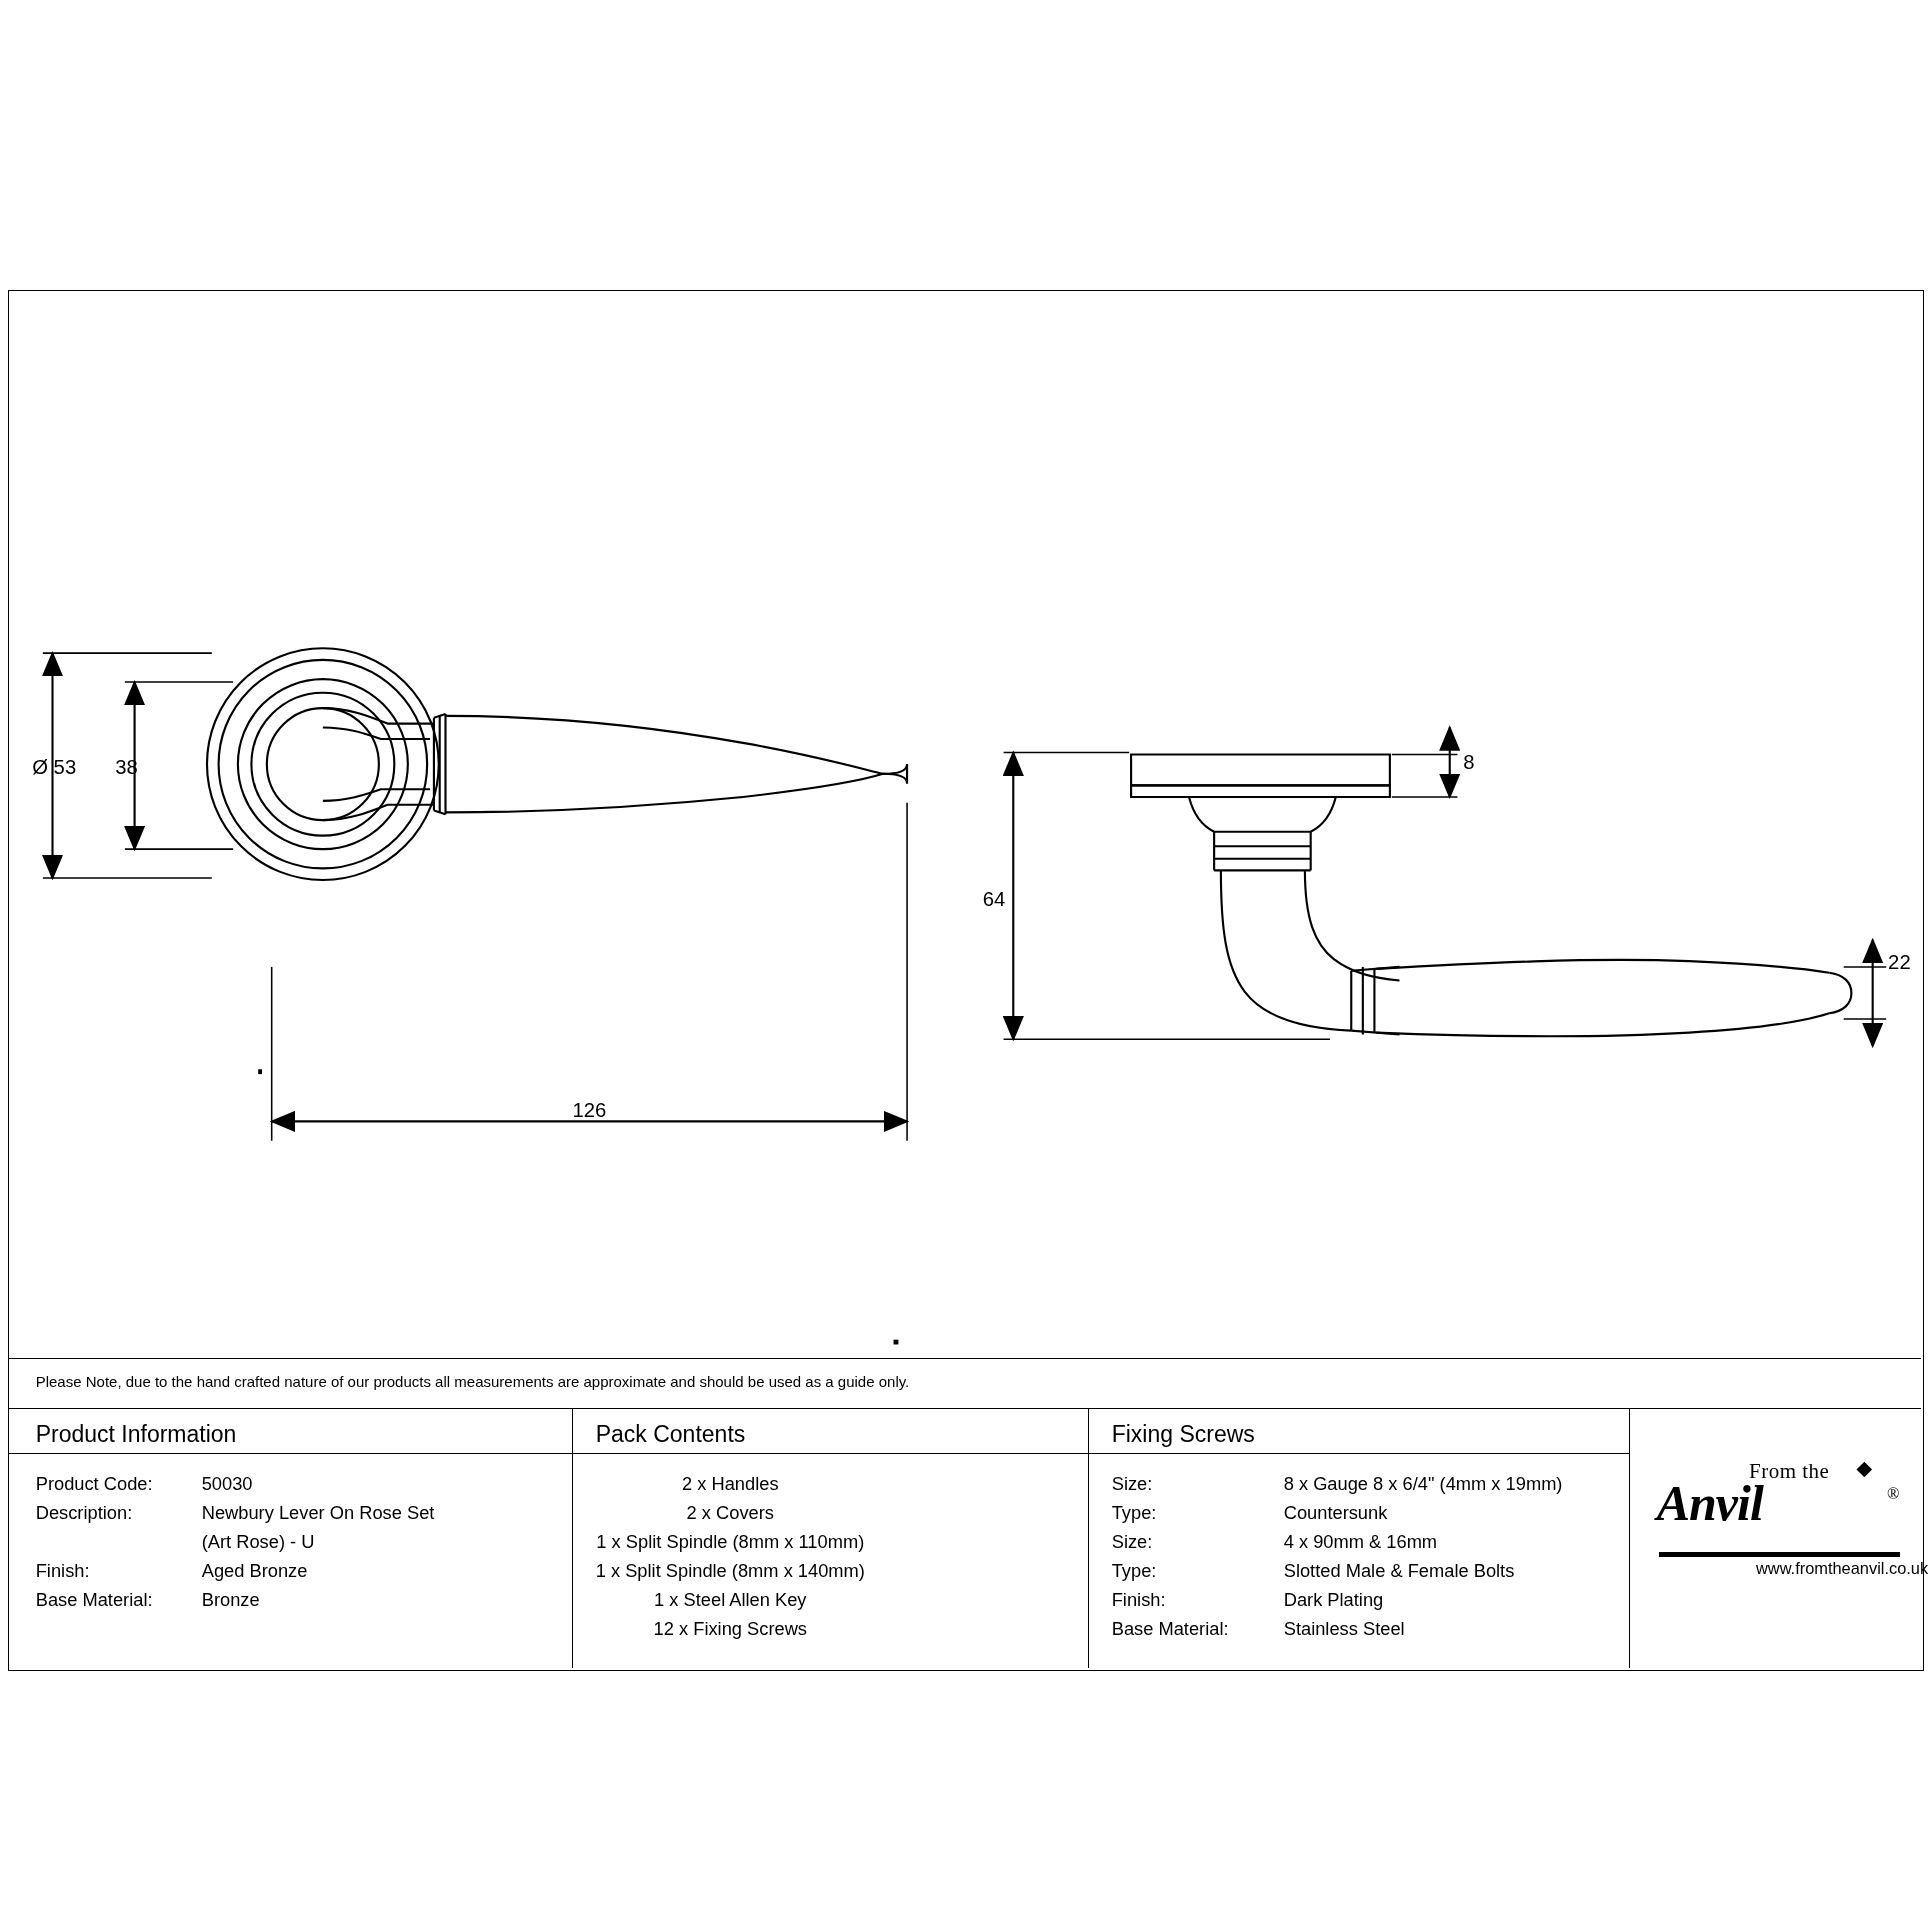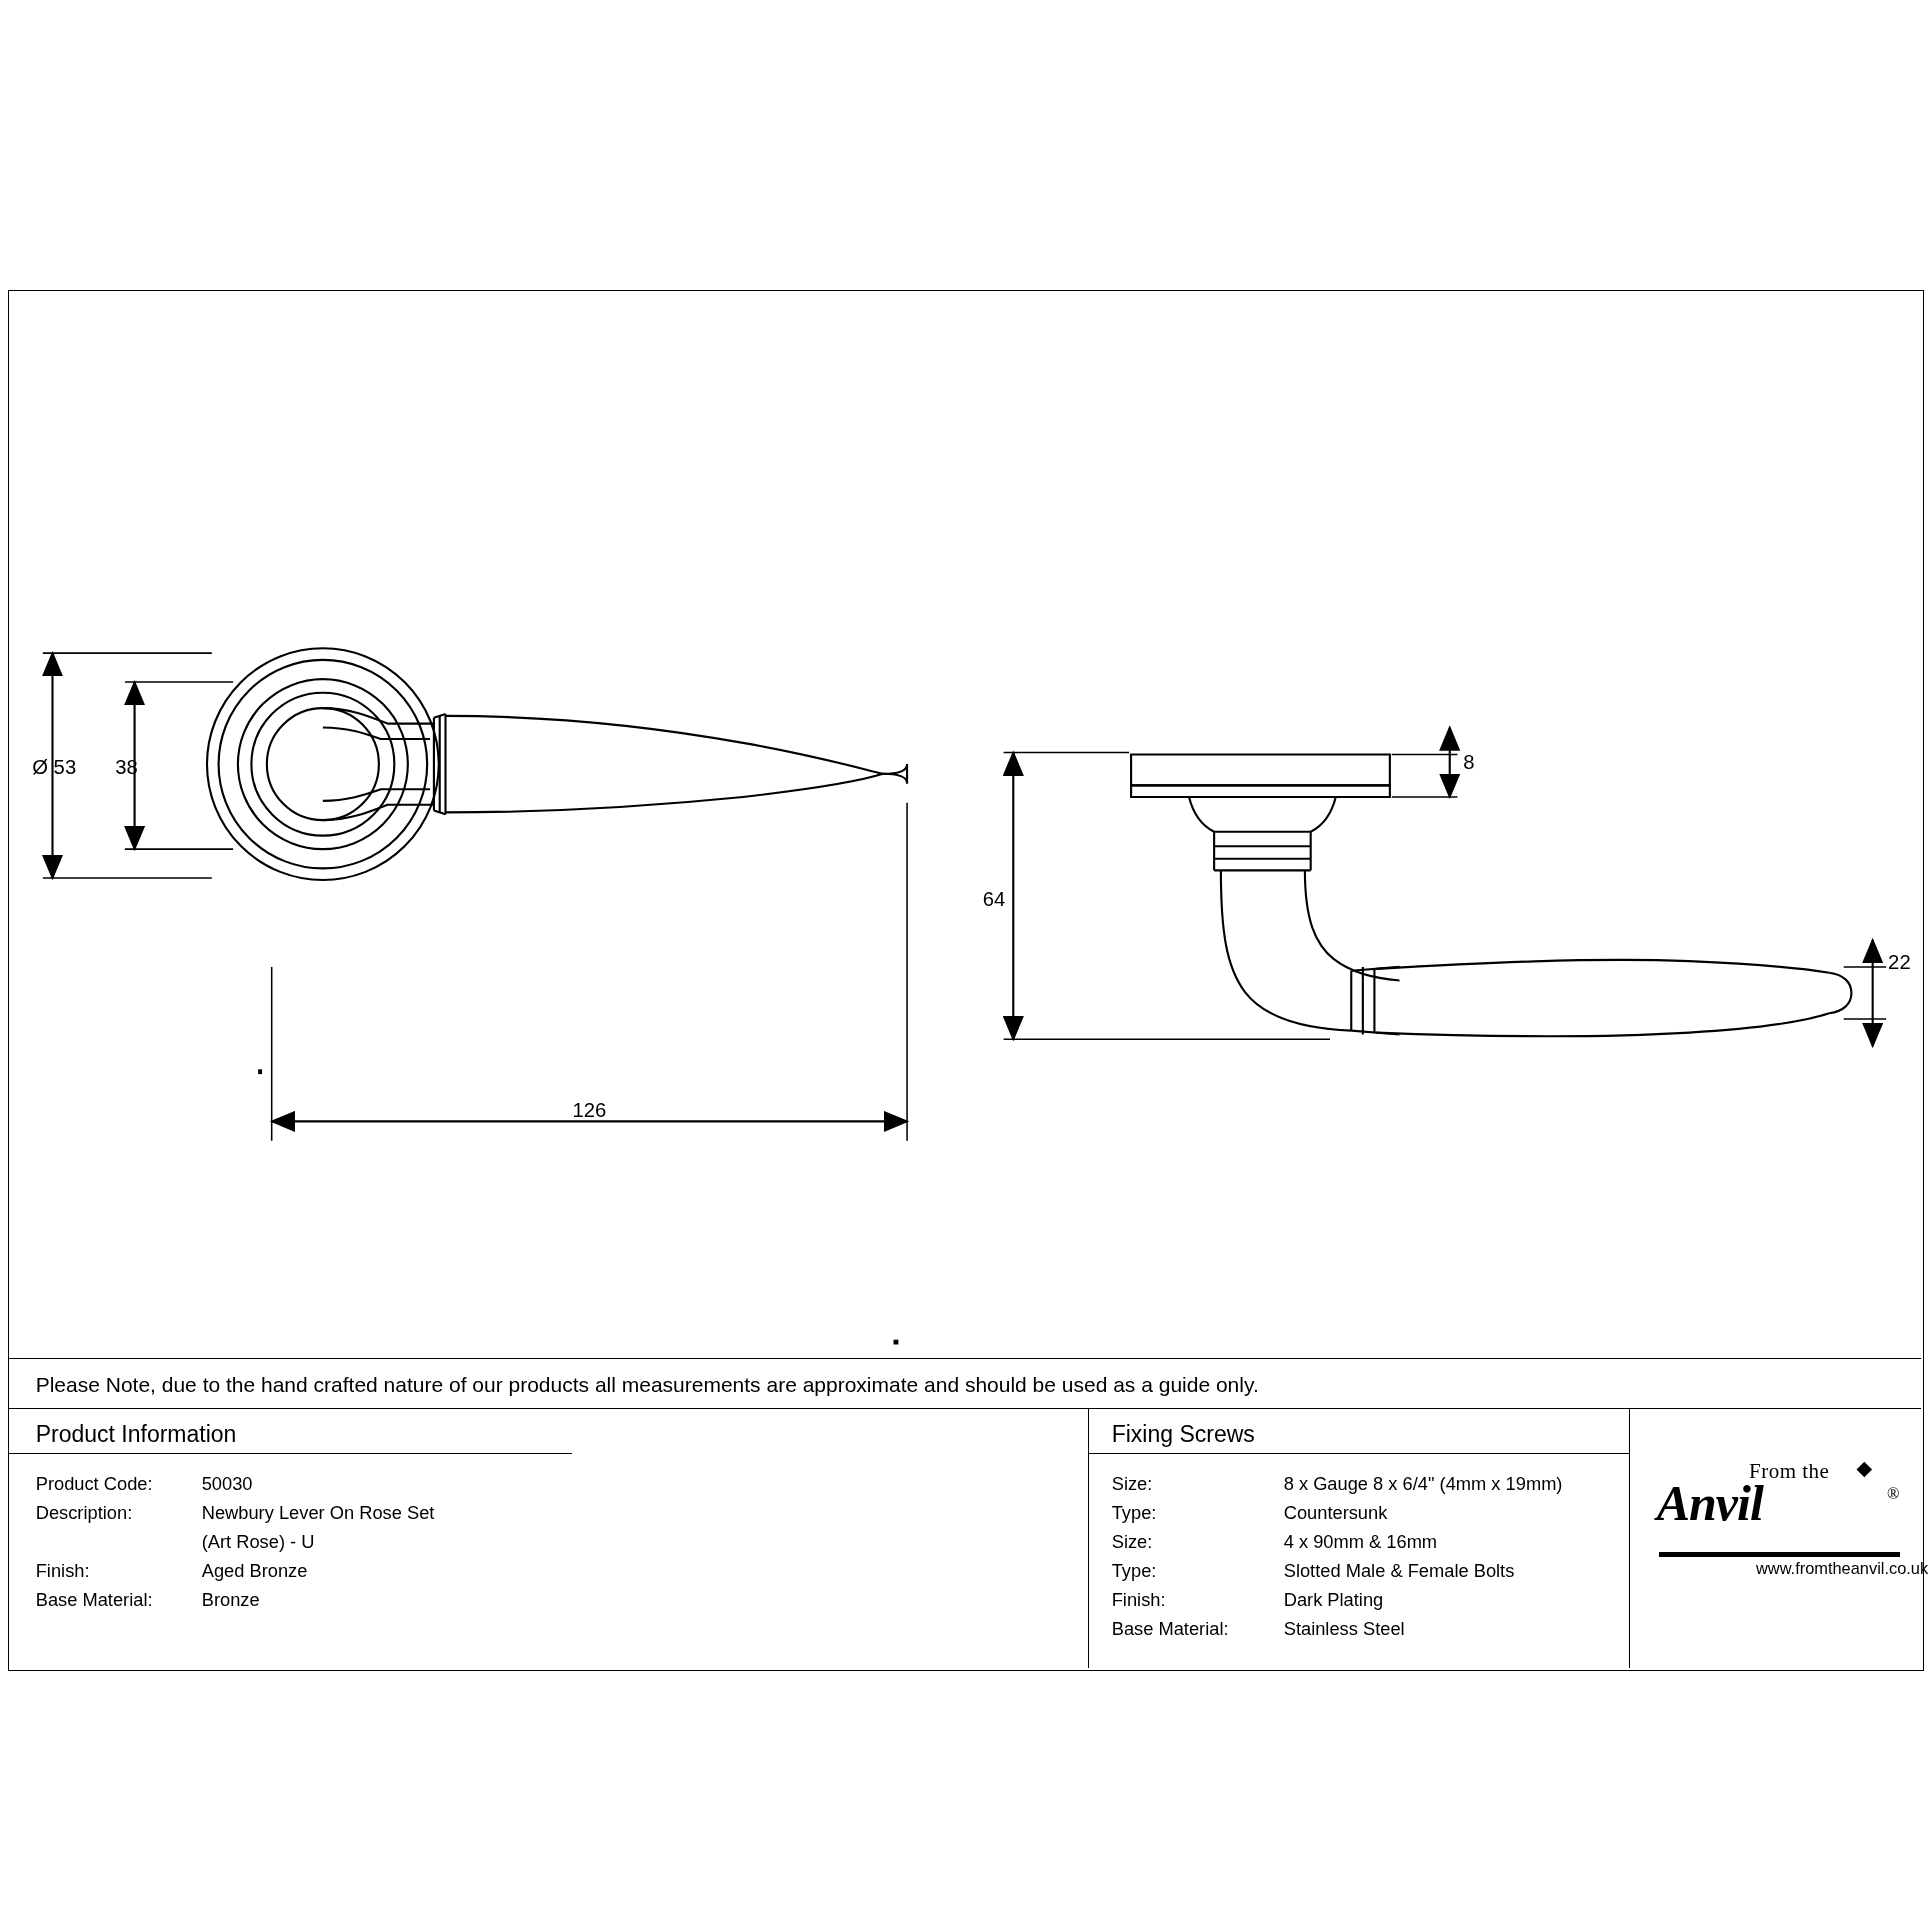--- a/index.html
+++ b/index.html
@@ -43,21 +43,21 @@
     width: 1912px;
     height: 51px;
     border-top: 1.9px solid #000;
     border-bottom: 1.9px solid #000;
     box-sizing: border-box;
   }
   .note-text {
     position: absolute;
     left: 27px;
     top: 13.5px;
-    font-size: 21px;
+    font-size: 15px;
     white-space: nowrap;
   }
 
   
   .info-row {
     position: absolute;
     left: 0;
     top: 1118px;
     width: 1912px;
     height: 259px;
@@ -305,20 +305,32 @@
           <span class="k">Finish:</span>
           <span class="v">Aged Bronze</span>
         </div>
         <div class="line">
           <span class="k">Base Material:</span>
           <span class="v">Bronze</span>
         </div>
       </div>
     </div>
 
+    <div class="col col-pack">
+      <div class="col-head">Pack Contents</div>
+      <div class="sub-rule"></div>
+      <div class="plist">
+        <div>2 x Handles</div>
+        <div>2 x Covers</div>
+        <div>1 x Split Spindle (8mm x 110mm)</div>
+        <div>1 x Split Spindle (8mm x 140mm)</div>
+        <div>1 x Steel Allen Key</div>
+        <div>12 x Fixing Screws</div>
+      </div>
+    </div>
 
     <div class="col col-fix">
       <div class="col-head">Fixing Screws</div>
       <div class="sub-rule"></div>
       <div class="fkv">
         <div class="line">
           <span class="k">Size:</span>
           <span class="v">8 x Gauge 8 x 6/4" (4mm x 19mm)</span>
         </div>
         <div class="line">

